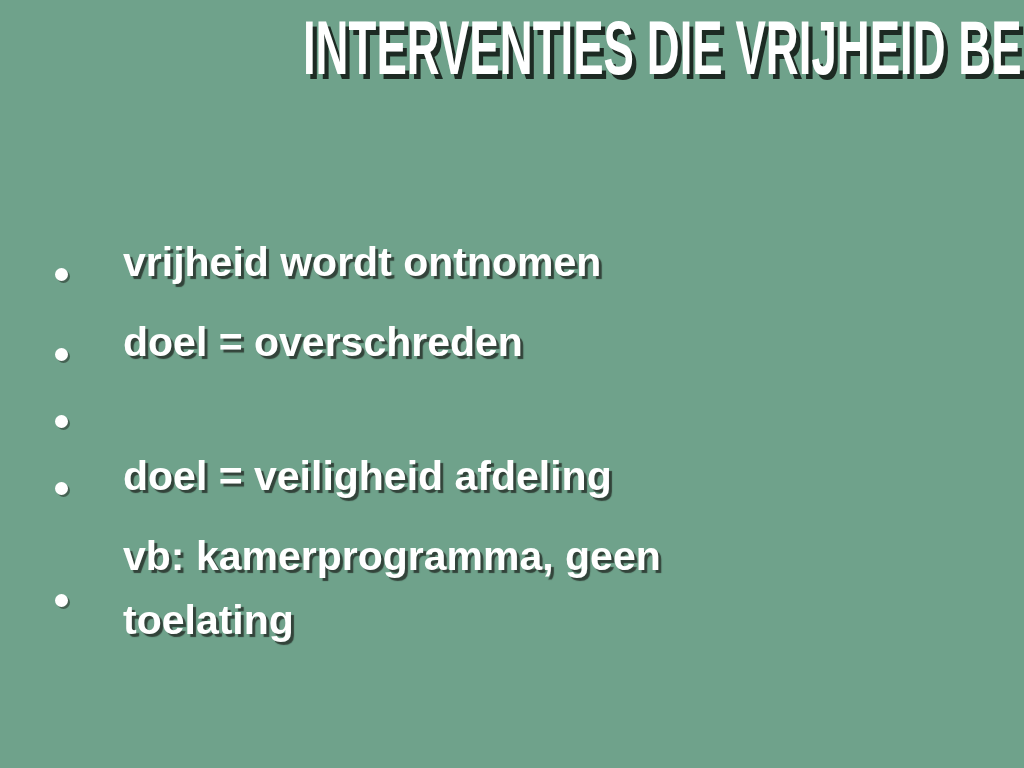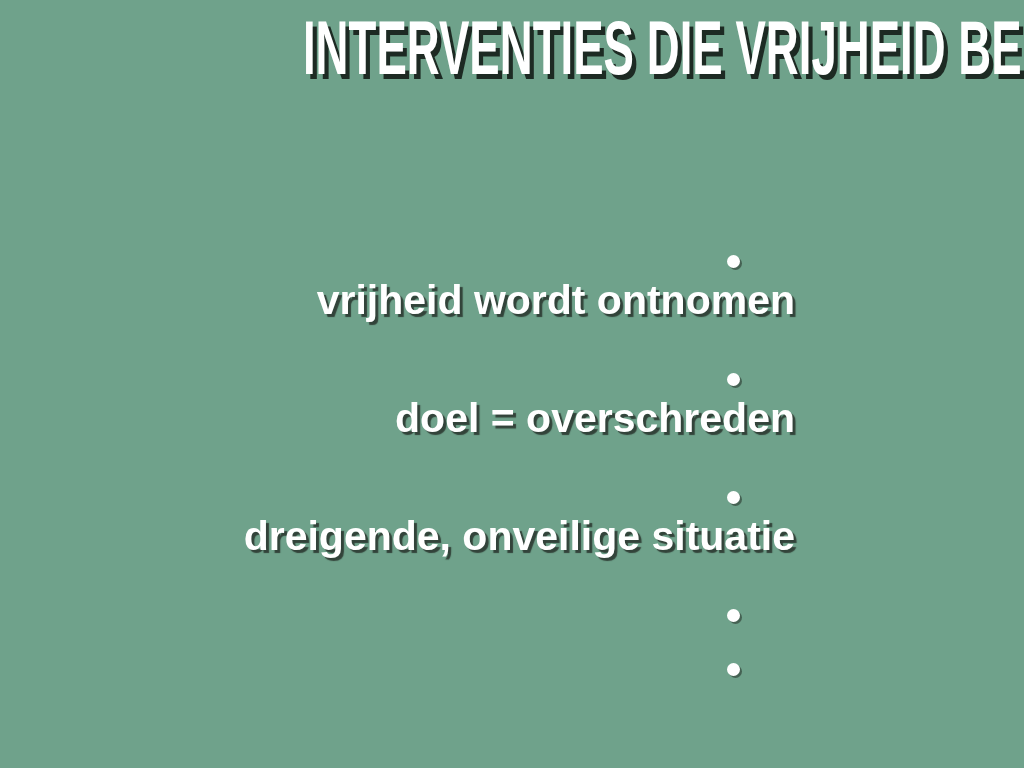--- a/index.html
+++ b/index.html
@@ -48,23 +48,22 @@
   .bullets {
     position: absolute;
     top: 230px;
     left: 55px;
     width: 740px;
     list-style: none;
   }
 
   .bullet-item {
     display: flex;
-    align-items: flex-end;
+    align-items: center;
     margin-bottom: 16px;
-    flex-direction: column;
   }
 
   .bullet-dot {
     flex: 0 0 13px;
     width: 13px;
     height: 13px;
     margin-top: 25px;
     margin-right: 55px;
     border-radius: 50%;
     background: #FFFFFF;
@@ -92,23 +91,24 @@
     <li class="bullet-item">
       <span class="bullet-dot"></span>
       <span class="bullet-text">vrijheid wordt ontnomen</span>
     </li>
     <li class="bullet-item">
       <span class="bullet-dot"></span>
       <span class="bullet-text">doel = overschreden</span>
     </li>
     <li class="bullet-item">
       <span class="bullet-dot"></span>
-      <span class="bullet-text">dreigende, onveilige situatie</span>
     </li>
     <li class="bullet-item">
       <span class="bullet-dot"></span>
+      <span class="bullet-text">doel = veiligheid afdeling</span>
     </li>
     <li class="bullet-item">
       <span class="bullet-dot"></span>
+      <span class="bullet-text">vb: kamerprogramma, geen toelating</span>
     </li>
   </ul>
 
 </div>
 
 </body></html>

